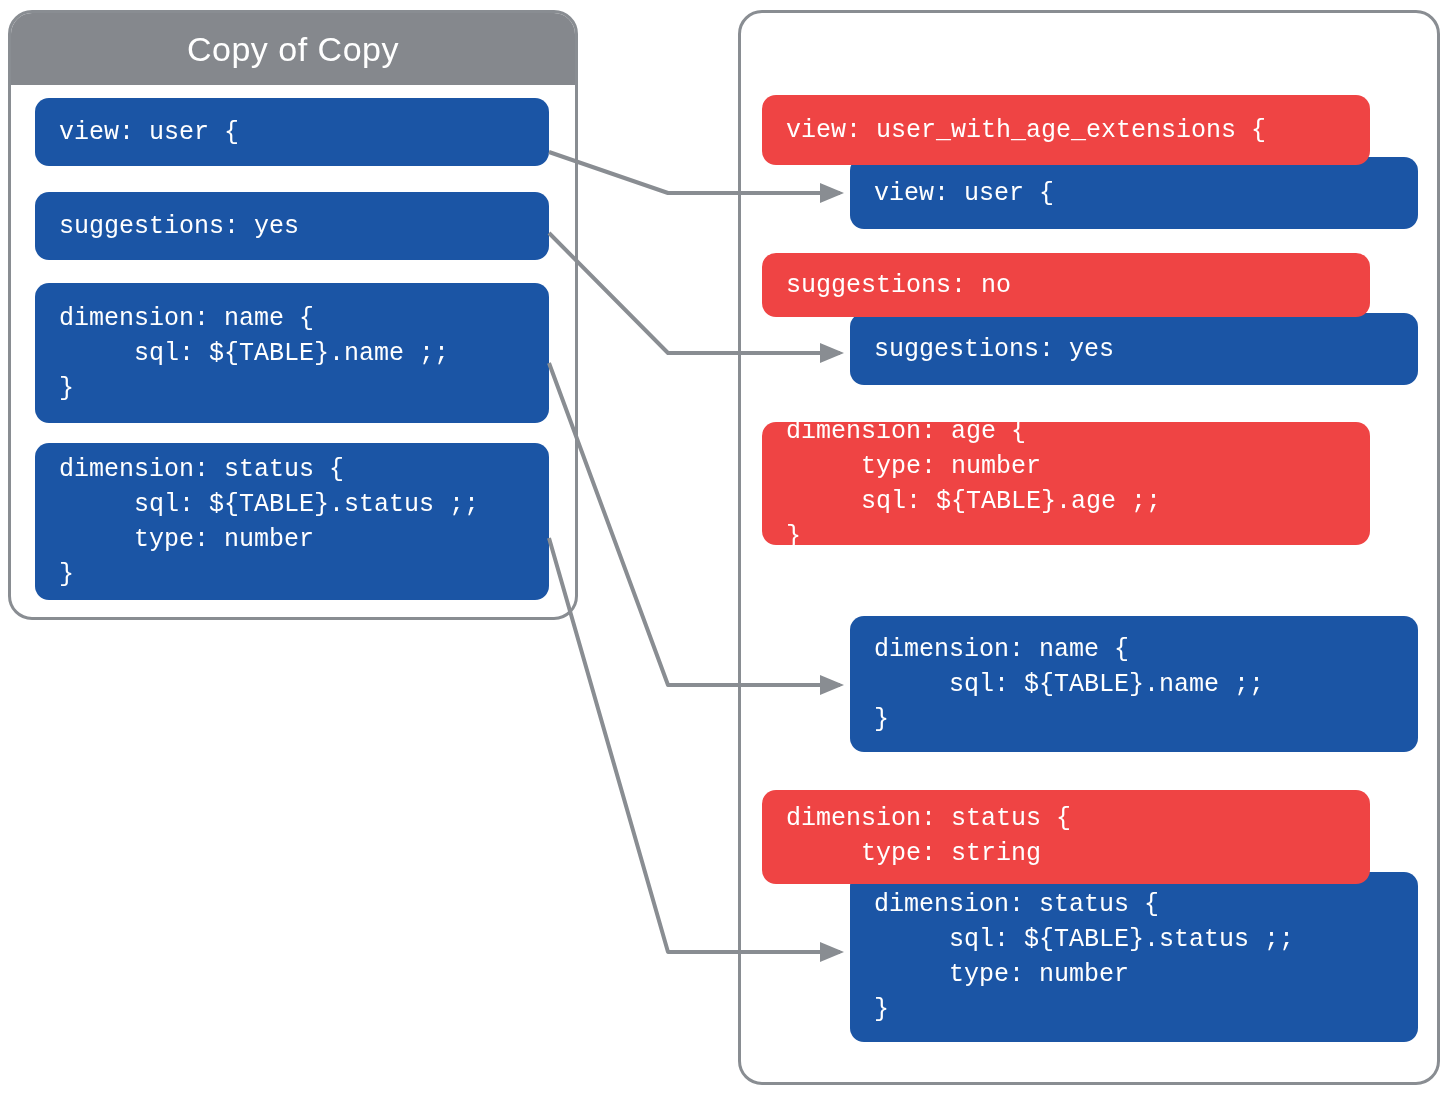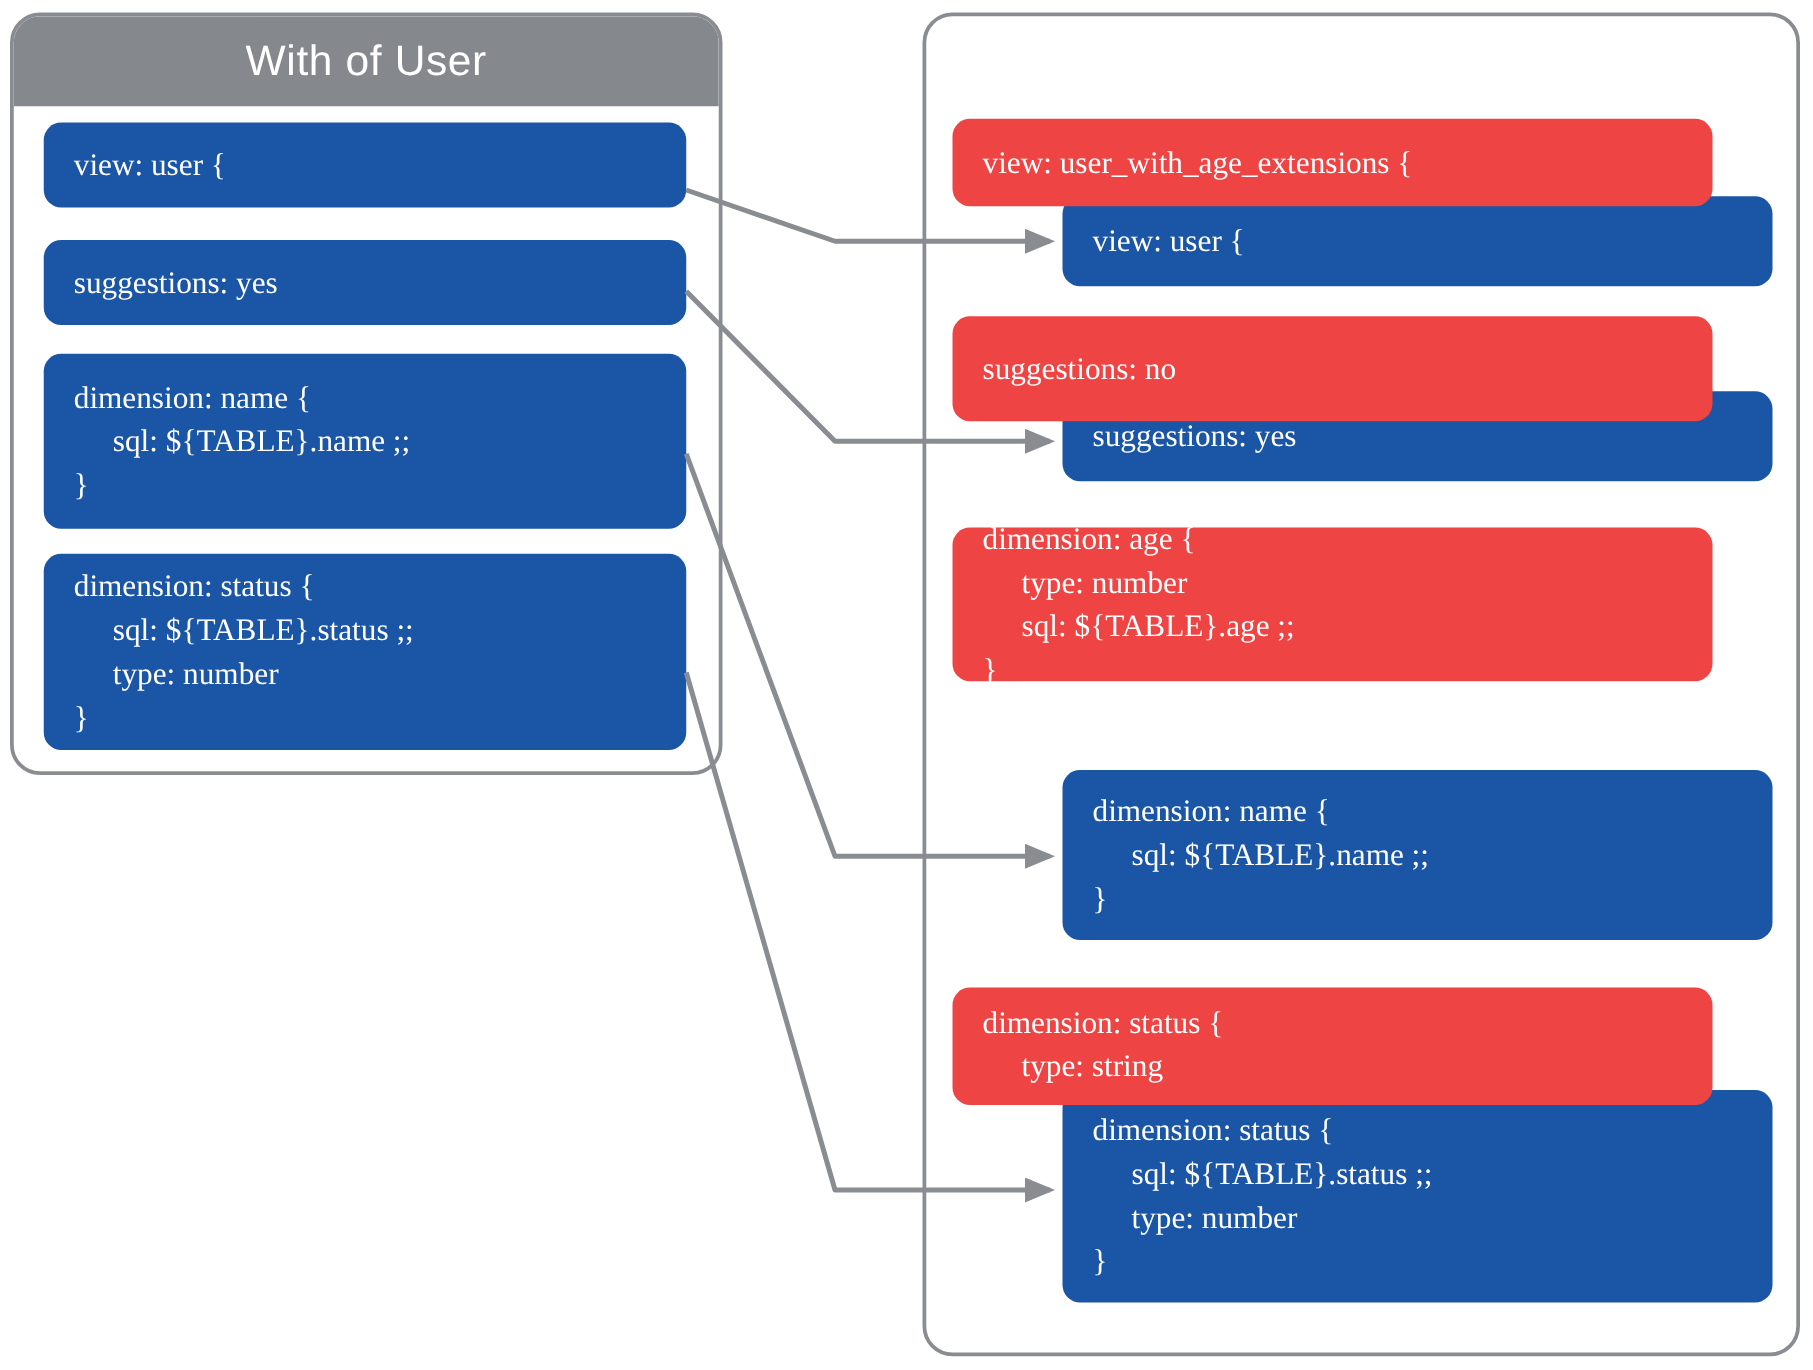--- a/index.html
+++ b/index.html
@@ -39,21 +39,21 @@
   }
   .block {
     position: absolute;
     border-radius: 14px;
     display: flex;
     align-items: center;
     padding: 0 24px;
     color: #ffffff;
   }
   .block pre {
-    font-family: Liberation Serif, serif;
+    font-family: Liberation Mono, monospace;
     font-size: 25px;
     line-height: 35px;
     white-space: pre;
     color: #ffffff;
   }
   .inherited { background: #1b55a5; z-index: 1; }
   .override  { background: #ef4444; z-index: 2; }
   .arrow-layer {
     position: absolute;
     left: 0; top: 0;
@@ -63,21 +63,21 @@
     pointer-events: none;
   }
 </style>
 </head>
 <body>
 
 <div class="canvas">
 
   <section class="panel" style="left:8px; top:10px; width:570px; height:610px;">
     <div class="panel-header">
-      <span class="panel-title">With of User</span>
+      <span class="panel-title">Copy of Copy</span>
     </div>
     <div class="block inherited" style="left:24px; top:85px; width:514px; height:68px;">
       <pre>view: user {</pre>
     </div>
     <div class="block inherited" style="left:24px; top:179px; width:514px; height:68px;">
       <pre>suggestions: yes</pre>
     </div>
     <div class="block inherited" style="left:24px; top:270px; width:514px; height:140px;">
       <pre>dimension: name {
      sql: ${TABLE}.name ;;
@@ -93,21 +93,21 @@
 
   <section class="panel" style="left:738px; top:10px; width:702px; height:1075px;">
 
     <div class="block override" style="left:21px; top:82px; width:608px; height:70px;">
       <pre>view: user_with_age_extensions {</pre>
     </div>
     <div class="block inherited" style="left:109px; top:144px; width:568px; height:72px;">
       <pre>view: user {</pre>
     </div>
 
-    <div class="block override" style="left:21px; top:240px; width:608px; height:84px;">
+    <div class="block override" style="left:21px; top:240px; width:608px; height:64px;">
       <pre>suggestions: no</pre>
     </div>
     <div class="block inherited" style="left:109px; top:300px; width:568px; height:72px;">
       <pre>suggestions: yes</pre>
     </div>
 
     <div class="block override" style="left:21px; top:409px; width:608px; height:123px;">
       <pre>dimension: age {
      type: number
      sql: ${TABLE}.age ;;

